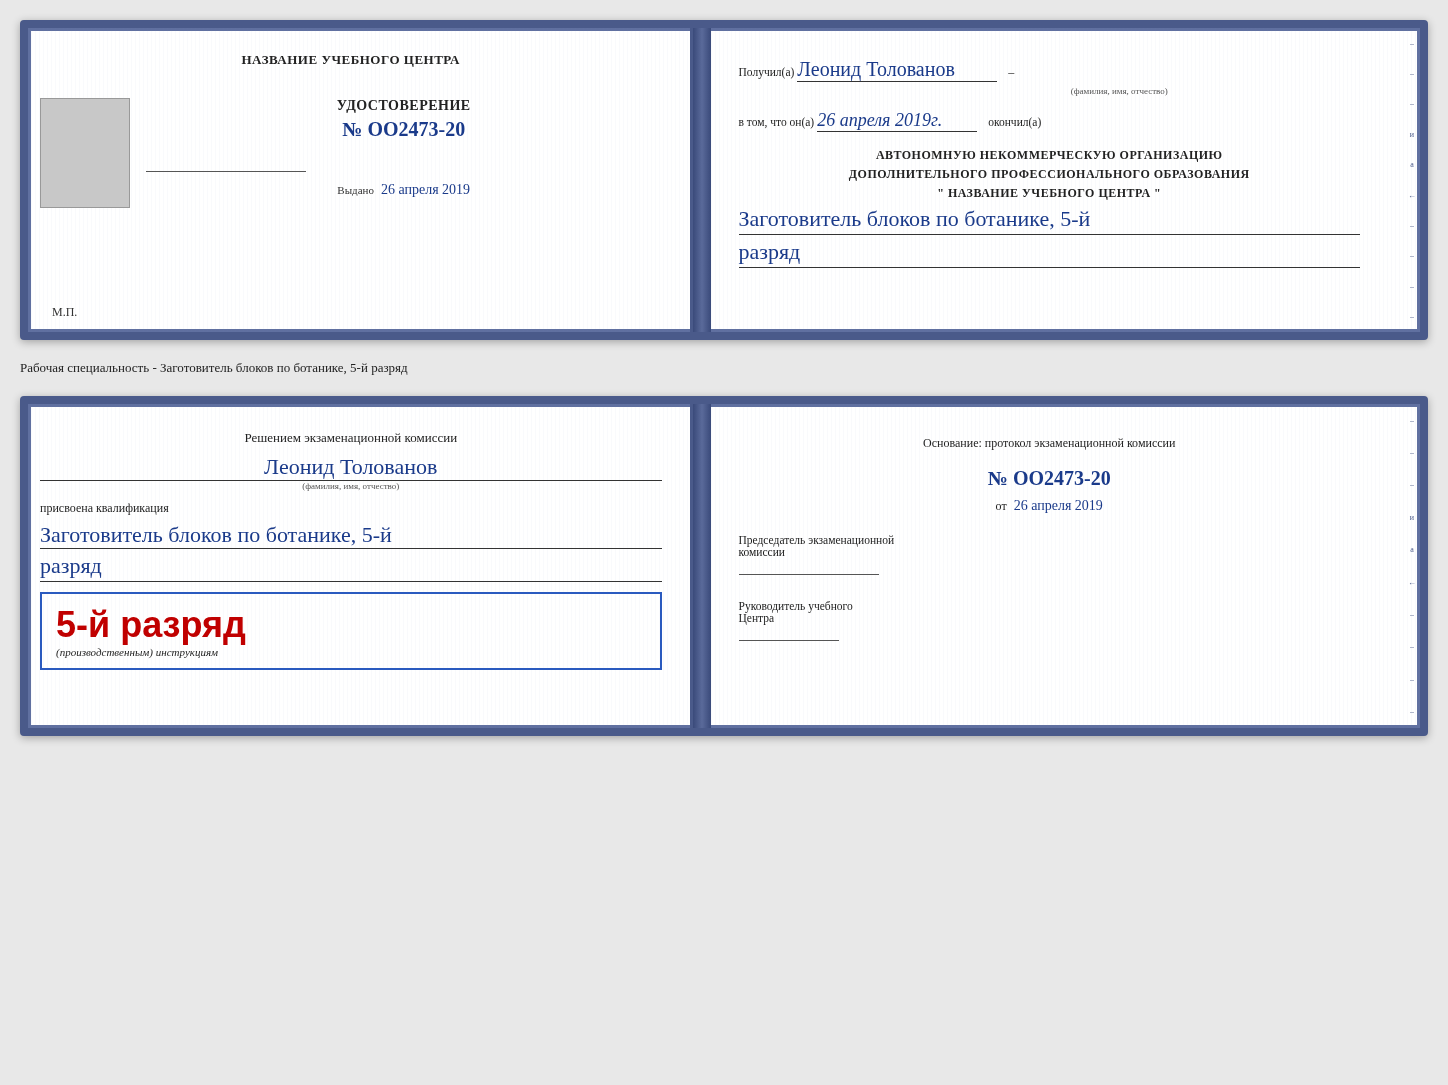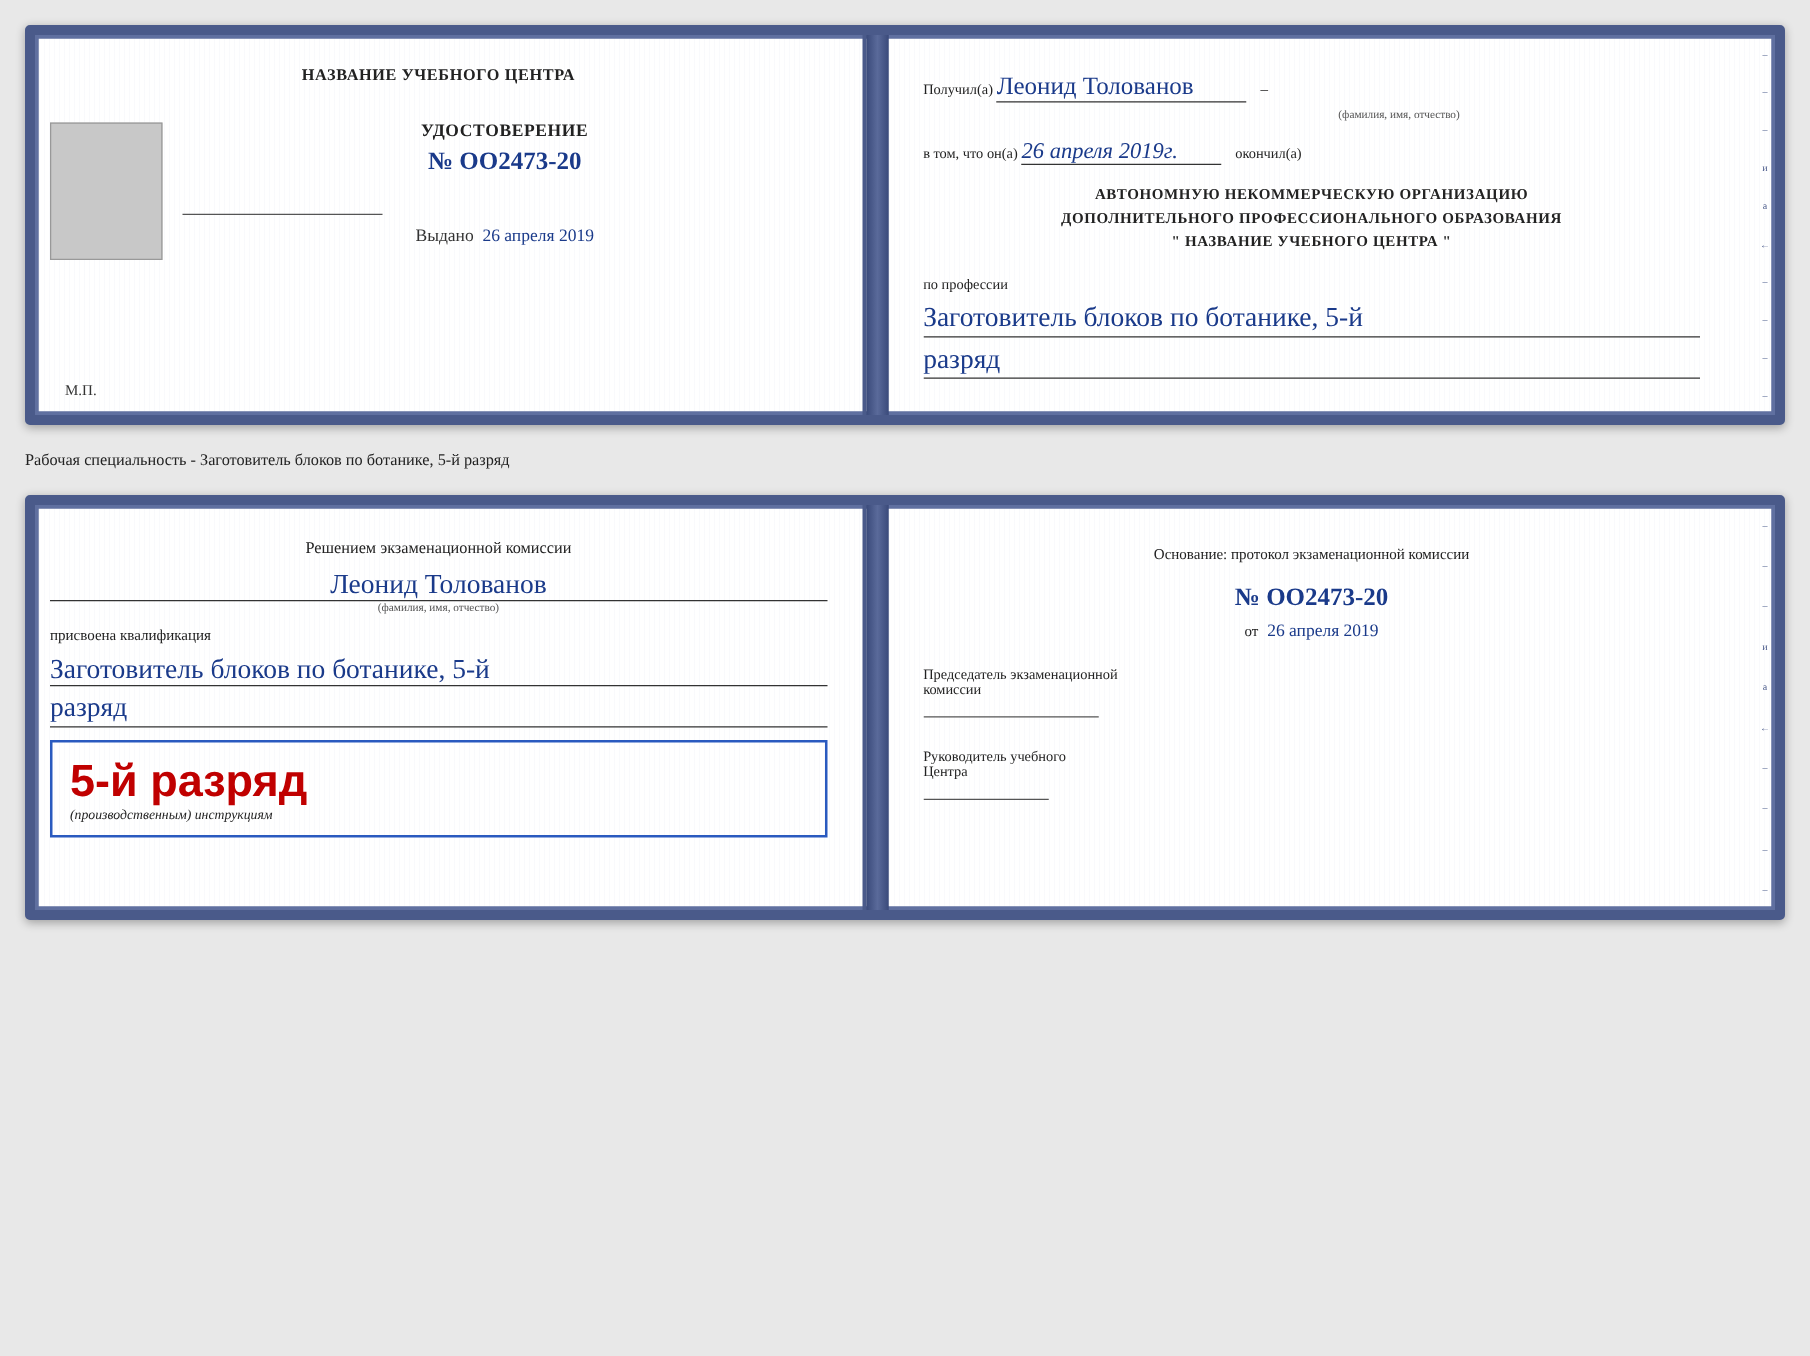--- a/index.html
+++ b/index.html
@@ -99,21 +99,21 @@
     
     .photo-placeholder {
       width: 90px;
       height: 110px;
       background: #c8c8c8;
       border: 1px solid #999;
       display: inline-block;
     }
 
     .section-label {
-      font-size: 14px;
+      font-size: 11px;
       color: #333;
     }
 
     .bold-header {
       font-size: 13px;
       font-weight: bold;
       text-transform: uppercase;
       letter-spacing: 0.5px;
       color: #222;
       text-align: center;
@@ -266,23 +266,20 @@
         </span>
         <span style="margin: 0 8px;" class="info-text">окончил(а)</span>
       </div>
 
       <div style="margin-top: 14px; text-align: center;">
         <div class="bold-header" style="font-size: 12px; line-height: 1.6;">АВТОНОМНУЮ НЕКОММЕРЧЕСКУЮ ОРГАНИЗАЦИЮ</div>
         <div class="bold-header" style="font-size: 12px; line-height: 1.6;">ДОПОЛНИТЕЛЬНОГО ПРОФЕССИОНАЛЬНОГО ОБРАЗОВАНИЯ</div>
         <div class="bold-header" style="font-size: 12px; line-height: 1.6;">"   НАЗВАНИЕ УЧЕБНОГО ЦЕНТРА   "</div>
       </div>
 
-      <div class="field-row" style="margin-top: 16px;">
-        <span class="info-text">по профессии</span>
-      </div>
       <div style="border-bottom: 1px solid #333; padding-bottom: 2px; margin-top: 2px;">
         <span class="handwritten-large">Заготовитель блоков по ботанике, 5-й</span>
       </div>
       <div style="border-bottom: 1px solid #333; padding-bottom: 2px; margin-top: 4px;">
         <span class="handwritten-large">разряд</span>
       </div>
     </div>
 
     <div class="right-edge-marks">
       <span class="edge-mark">–</span>

